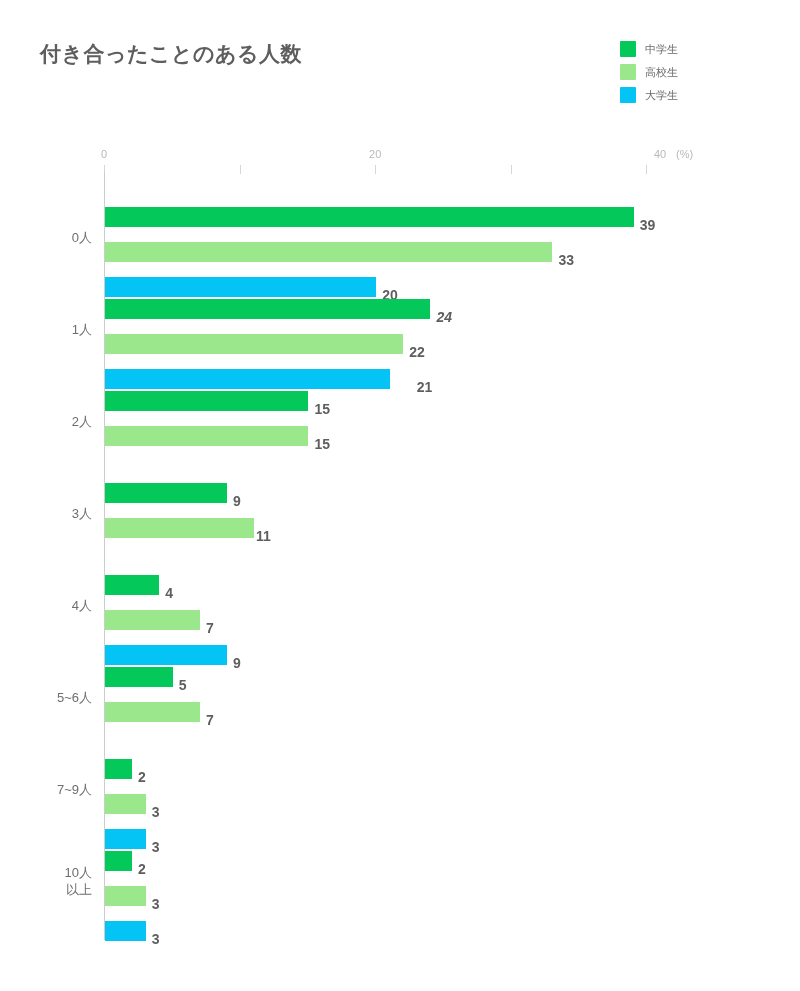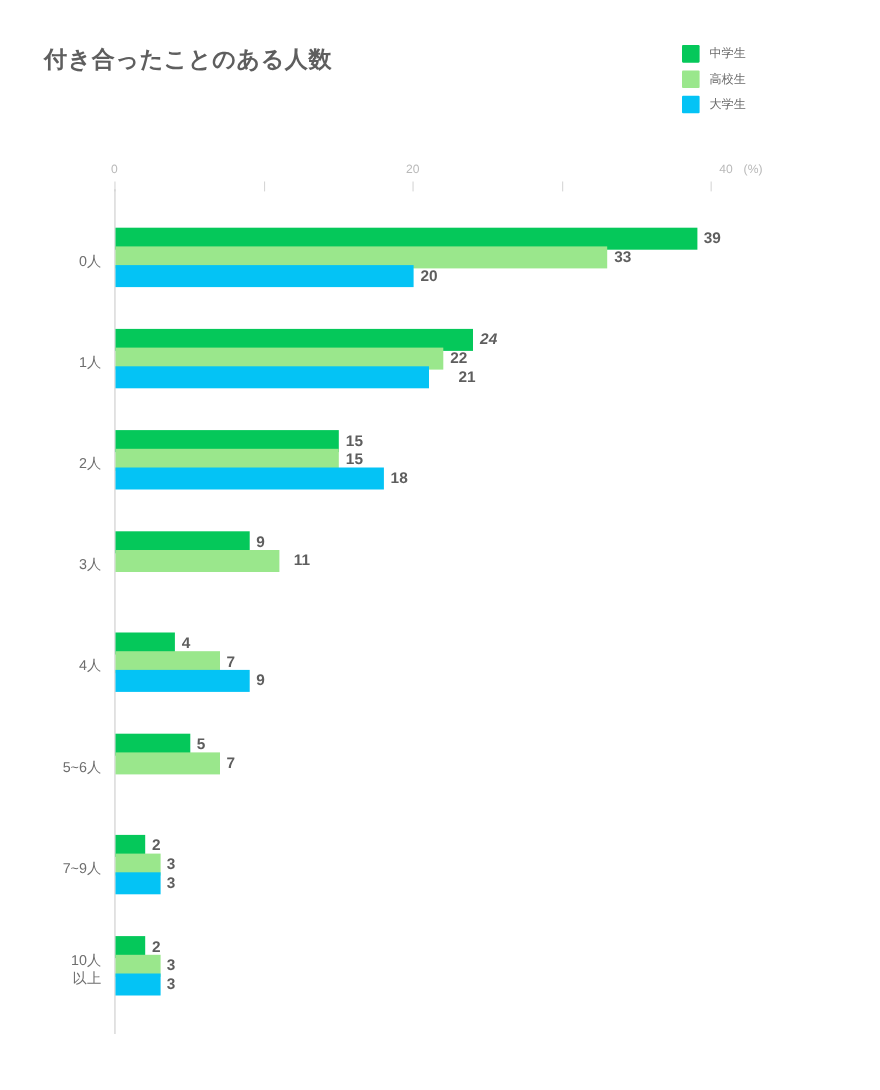--- a/index.html
+++ b/index.html
@@ -124,21 +124,21 @@
     top: 50%;
     transform: translateY(-50%);
     font-size: 13px;
     color: #6e6e6e;
     text-align: right;
     line-height: 17px;
     white-space: nowrap;
   }
   .bar-row {
     position: relative;
-    height: 17px;
+    height: 35px;
   }
   .bar {
     position: absolute;
     left: 1px;
     top: 0;
     height: 20px;
   }
   .bar-value {
     position: absolute;
     top: 50%;
@@ -220,34 +220,30 @@
         <div class="group" style="top: 219px; height: 60px;">
           <div class="cat-label">2人</div>
           <div class="bar-row">
             <div class="bar" style="width: 203.39px; background: rgb(5, 200, 90);"></div>
             <div class="bar-value" style="left: 203.39px;">15</div>
           </div>
           <div class="bar-row">
             <div class="bar" style="width: 203.39px; background: rgb(154, 231, 140);"></div>
             <div class="bar-value" style="left: 203.39px;">15</div>
           </div>
-          <div class="bar-row">
-            <div class="bar" style="width: 244.068px; background: rgb(4, 195, 245);"></div>
-            <div class="bar-value" style="left: 244.068px;">18</div>
-          </div>
         </div>
         <div class="group" style="top: 311px; height: 60px;">
           <div class="cat-label">3人</div>
           <div class="bar-row">
             <div class="bar" style="width: 122.034px; background: rgb(5, 200, 90);"></div>
             <div class="bar-value" style="left: 122.034px;">9</div>
           </div>
           <div class="bar-row">
             <div class="bar" style="width: 149.153px; background: rgb(154, 231, 140);"></div>
-            <div class="bar-value" style="left: 156px;">11</div>
+            <div class="bar-value" style="left: 145px;">11</div>
           </div>
         </div>
         <div class="group" style="top: 403px; height: 60px;">
           <div class="cat-label">4人</div>
           <div class="bar-row">
             <div class="bar" style="width: 54.2373px; background: rgb(5, 200, 90);"></div>
             <div class="bar-value" style="left: 54.2373px;">4</div>
           </div>
           <div class="bar-row">
             <div class="bar" style="width: 94.9153px; background: rgb(154, 231, 140);"></div>

